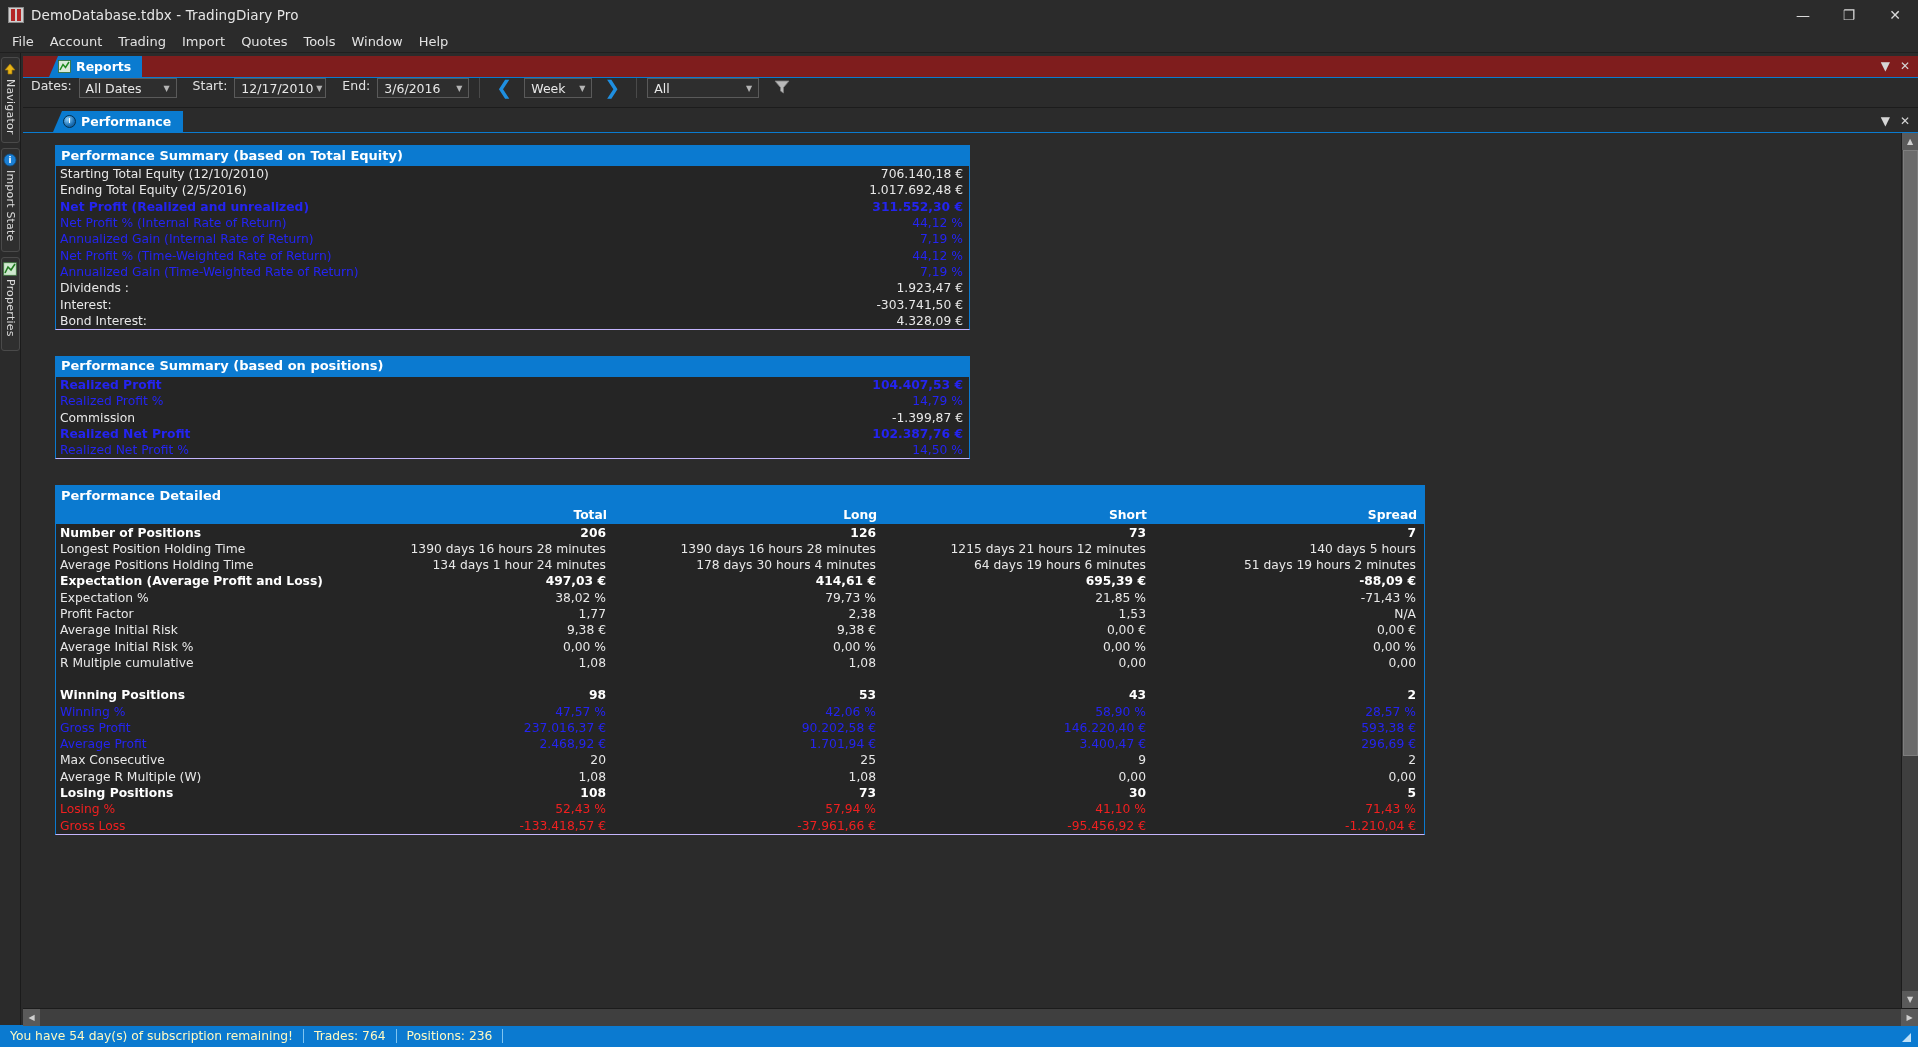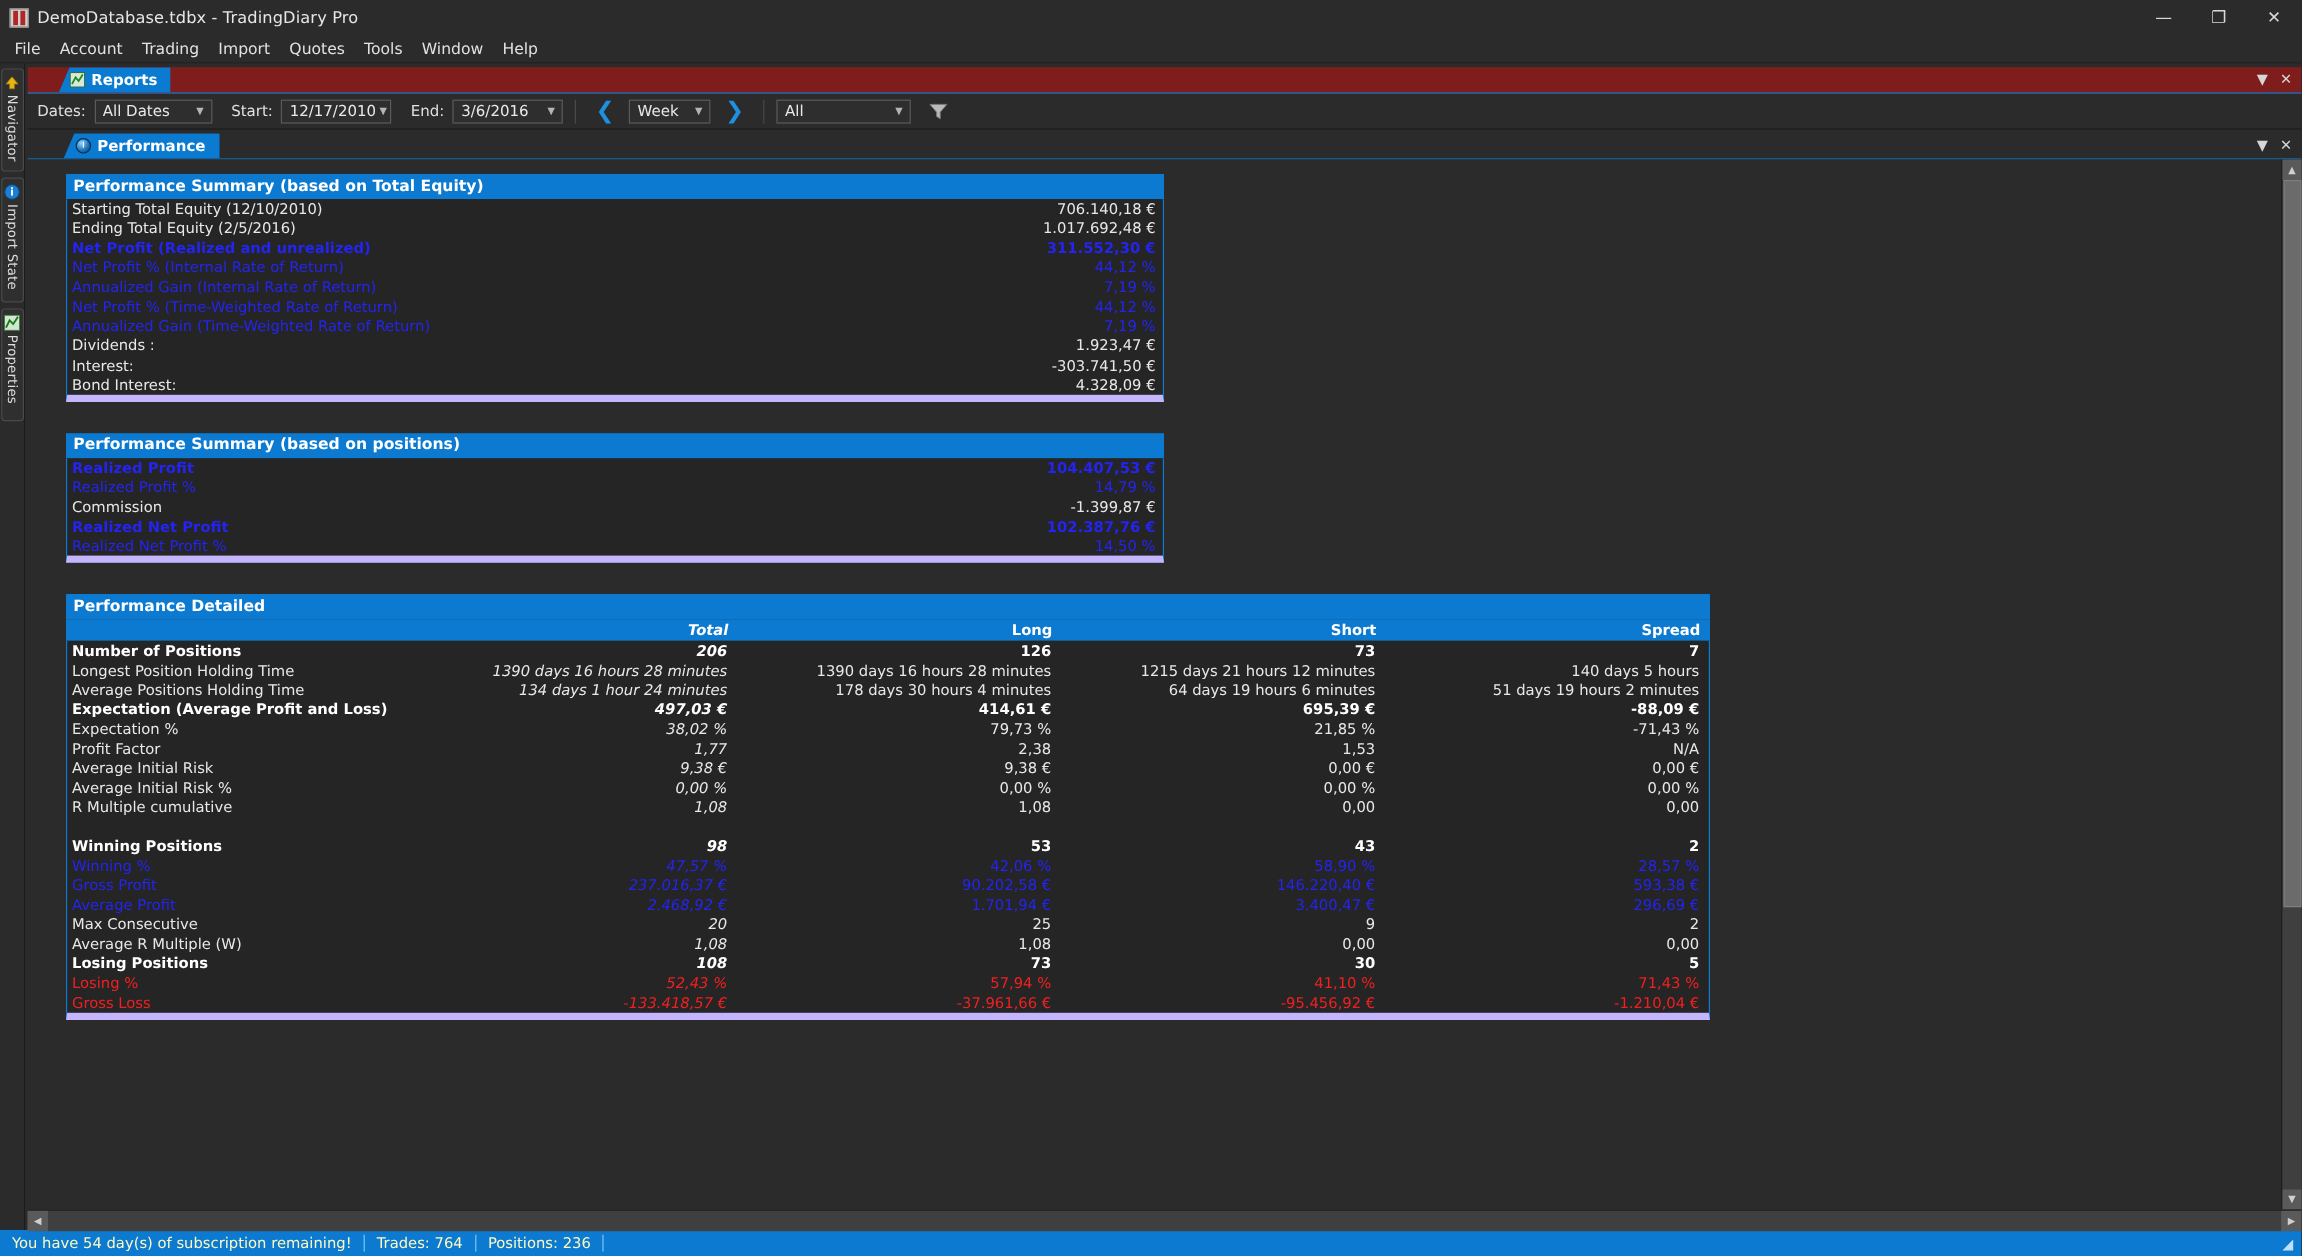--- a/index.html
+++ b/index.html
@@ -98,21 +98,21 @@
   .ptab .tico { width: 13px; height: 13px; flex: 0 0 13px; }
   .panel-ctrl {
     margin-left: auto; display: flex; align-items: center; gap: 10px;
     padding-right: 8px; color: #d6d6d6; height: 22px;
   }
   .panel-ctrl .pc { font-size: 12px; line-height: 1; cursor: pointer; }
 
   
   .toolbar {
     height: 30px; flex: 0 0 30px;
-    display: flex; align-items: center;
+    display: flex; 
     background: #2b2b2b;
     padding-left: 8px; gap: 6px;
     border-bottom: 1px solid #1c1c1c;
   }
   .tb-label { font-size: 12.5px; color: #e0e0e0; margin-right: 1px; }
   .combo {
     height: 20px; background: #2e2e2e; border: 1px solid #5a5a5a;
     display: flex; align-items: center; padding: 0 0 0 6px;
     font-size: 12.5px; color: #e8e8e8; position: relative;
   }
@@ -168,21 +168,21 @@
   .card { margin-bottom: 26px; }
   .card-header {
     background: #0b7ad0; color: #ffffff;
     font-size: 13px; font-weight: bold;
     padding: 3px 0 4px 6px;
     height: 21px; display: flex; align-items: center;
   }
   .card-body {
     border-left: 1px solid #0b7ad0;
     border-right: 1px solid #0b7ad0;
-    border-bottom: 6px solid #c4b5fd;
+    border-bottom: 1px solid #c4b5fd;
     background: #252525;
     padding: 0;
   }
   .row {
     display: flex; align-items: center;
     height: 16.3px; font-size: 12.3px; padding: 0 6px 0 4px;
   }
   .row .lbl { flex: 1 1 auto; white-space: nowrap; }
   .row .val { text-align: right; white-space: nowrap; }
 
@@ -203,21 +203,21 @@
     font-size: 12.3px; font-weight: bold; height: 18px; align-items: center;
     padding: 0 6px 0 4px;
   }
   .det-head .h-lbl { flex: 1 1 auto; }
   .det-row {
     display: flex; align-items: center; height: 16.3px;
     font-size: 12.3px; padding: 0 6px 0 4px;
   }
   .det-row .d-lbl { flex: 1 1 auto; white-space: nowrap; }
   .col { width: 270px; text-align: right; white-space: nowrap; padding-right: 2px; }
-  .col.total { width: 255px; font-style: italic; }
+  .col.total { width: 255px; }
   .spacer-row { height: 16px; }
 
   
   .vscroll {
     width: 17px; flex: 0 0 17px; background: #2e2e2e;
     border-left: 1px solid #1c1c1c;
     display: flex; flex-direction: column; align-items: center;
     position: relative;
   }
   .vs-arrow {

